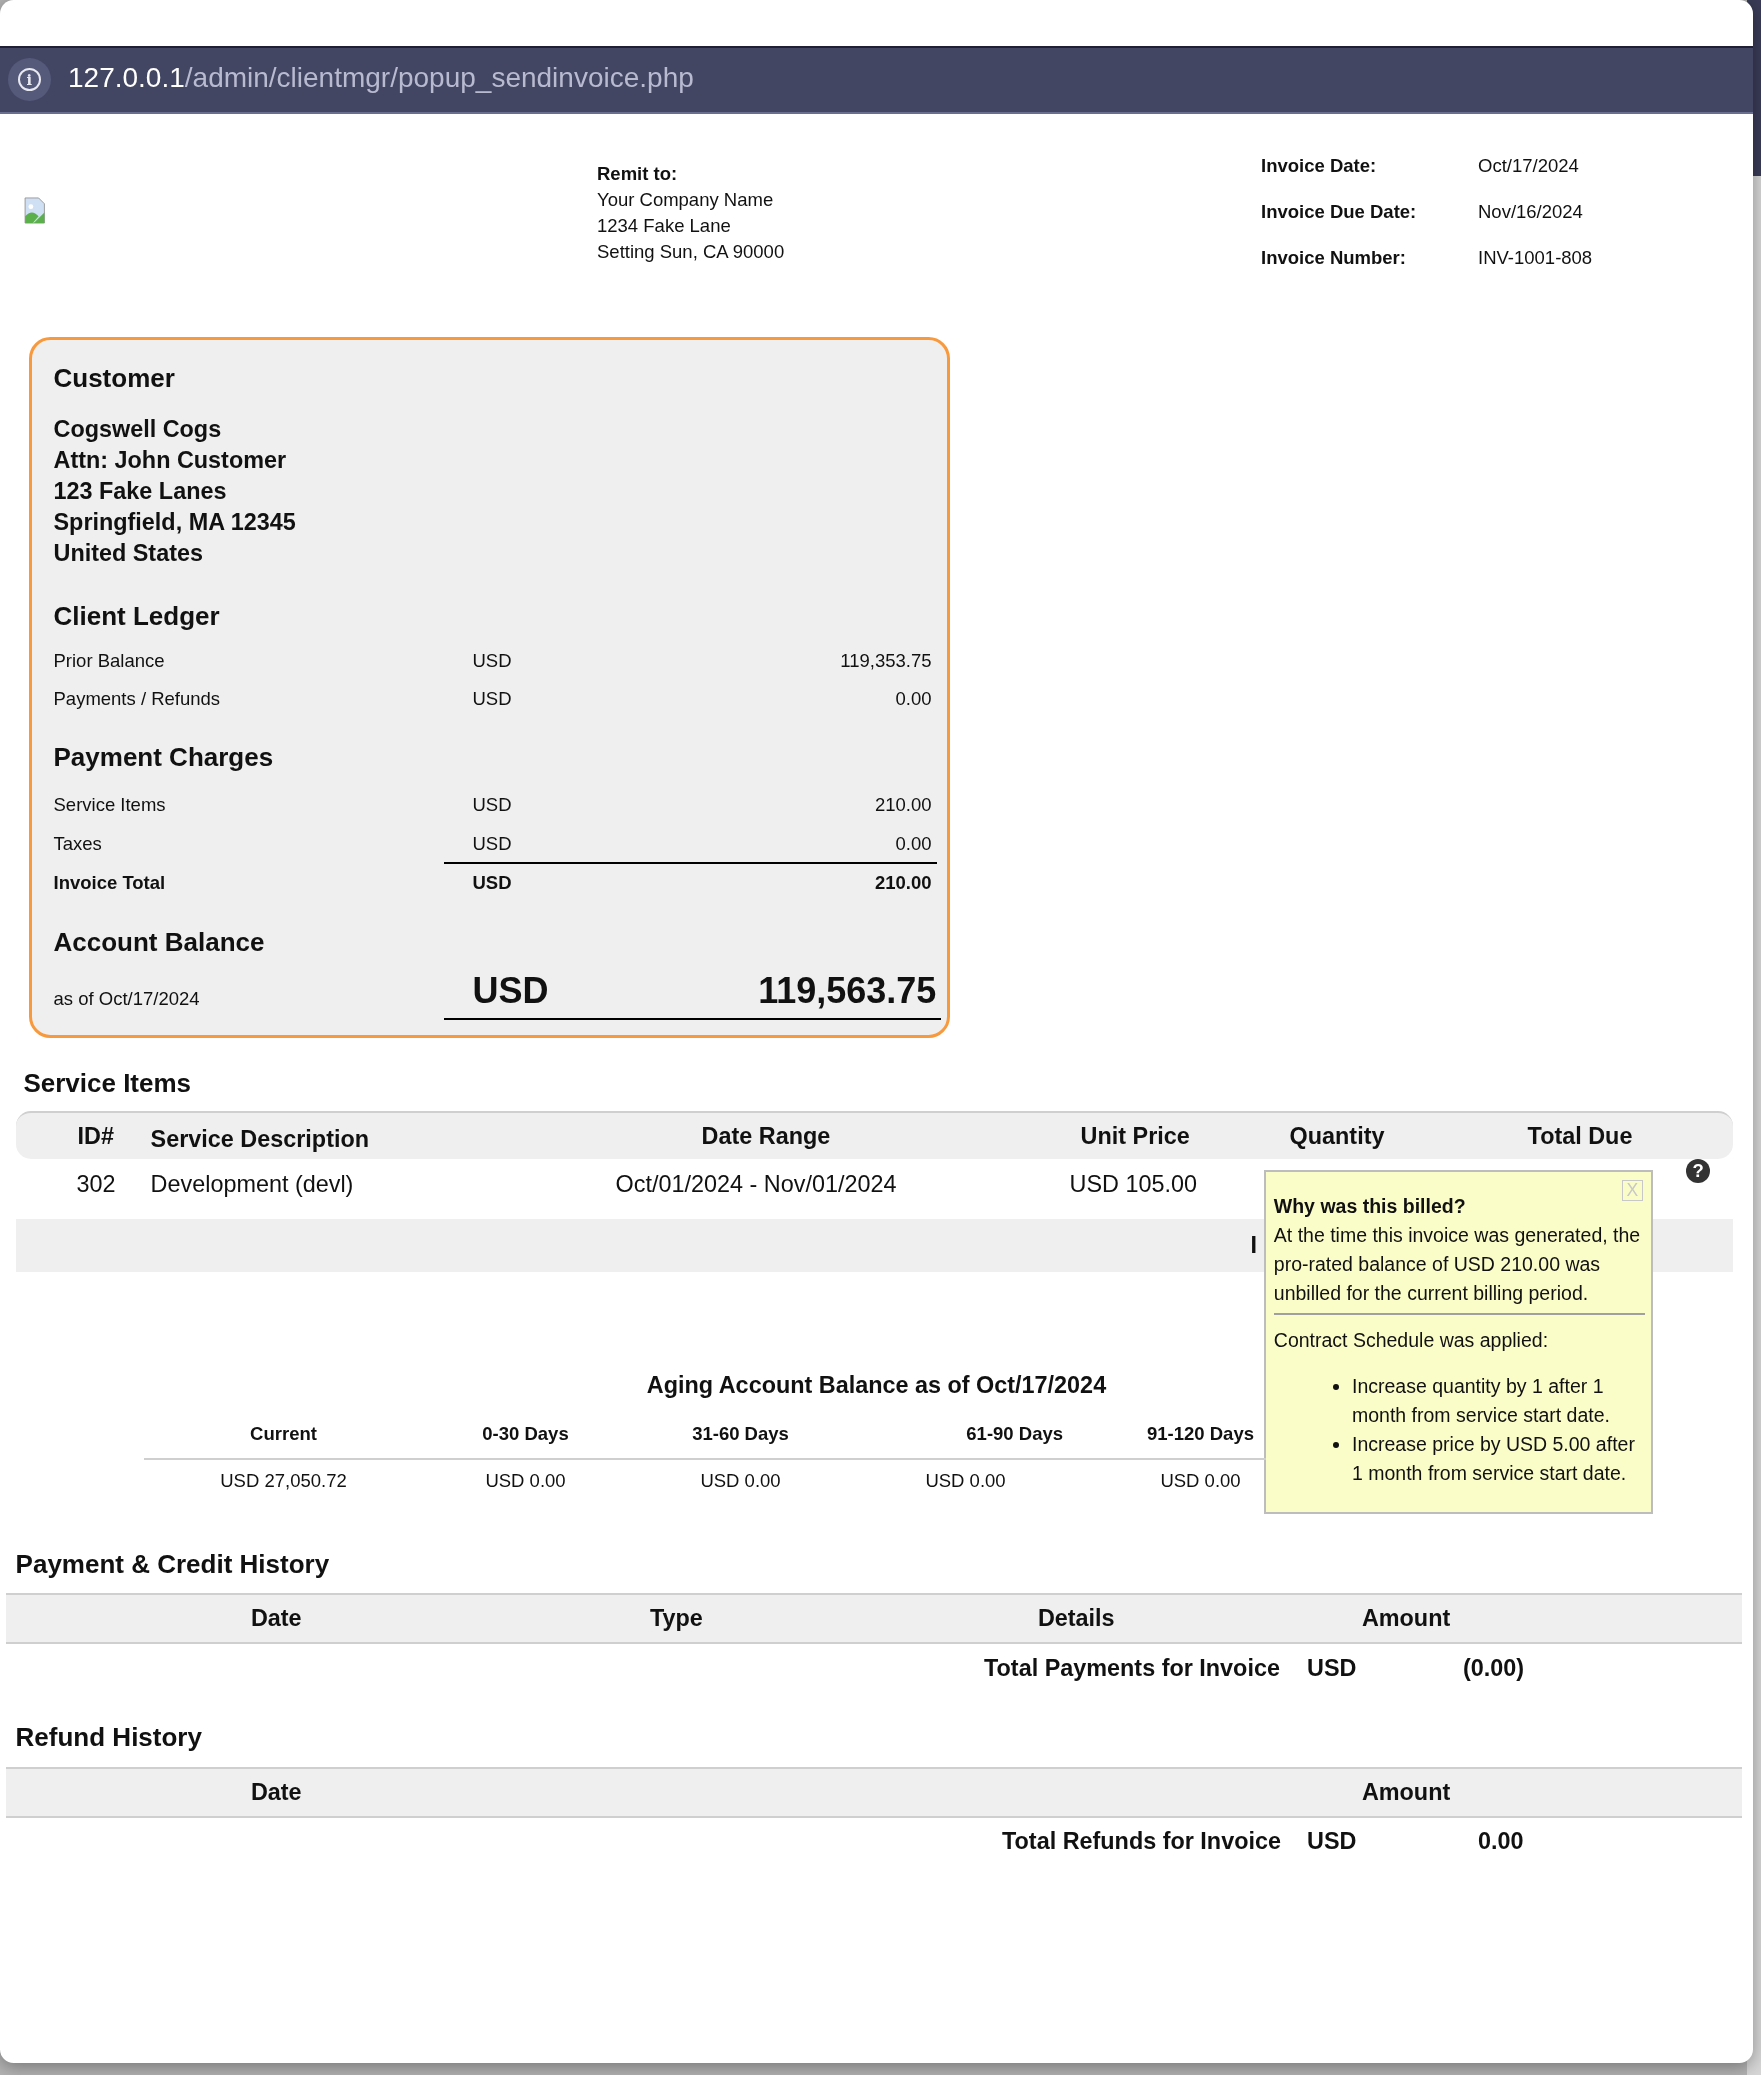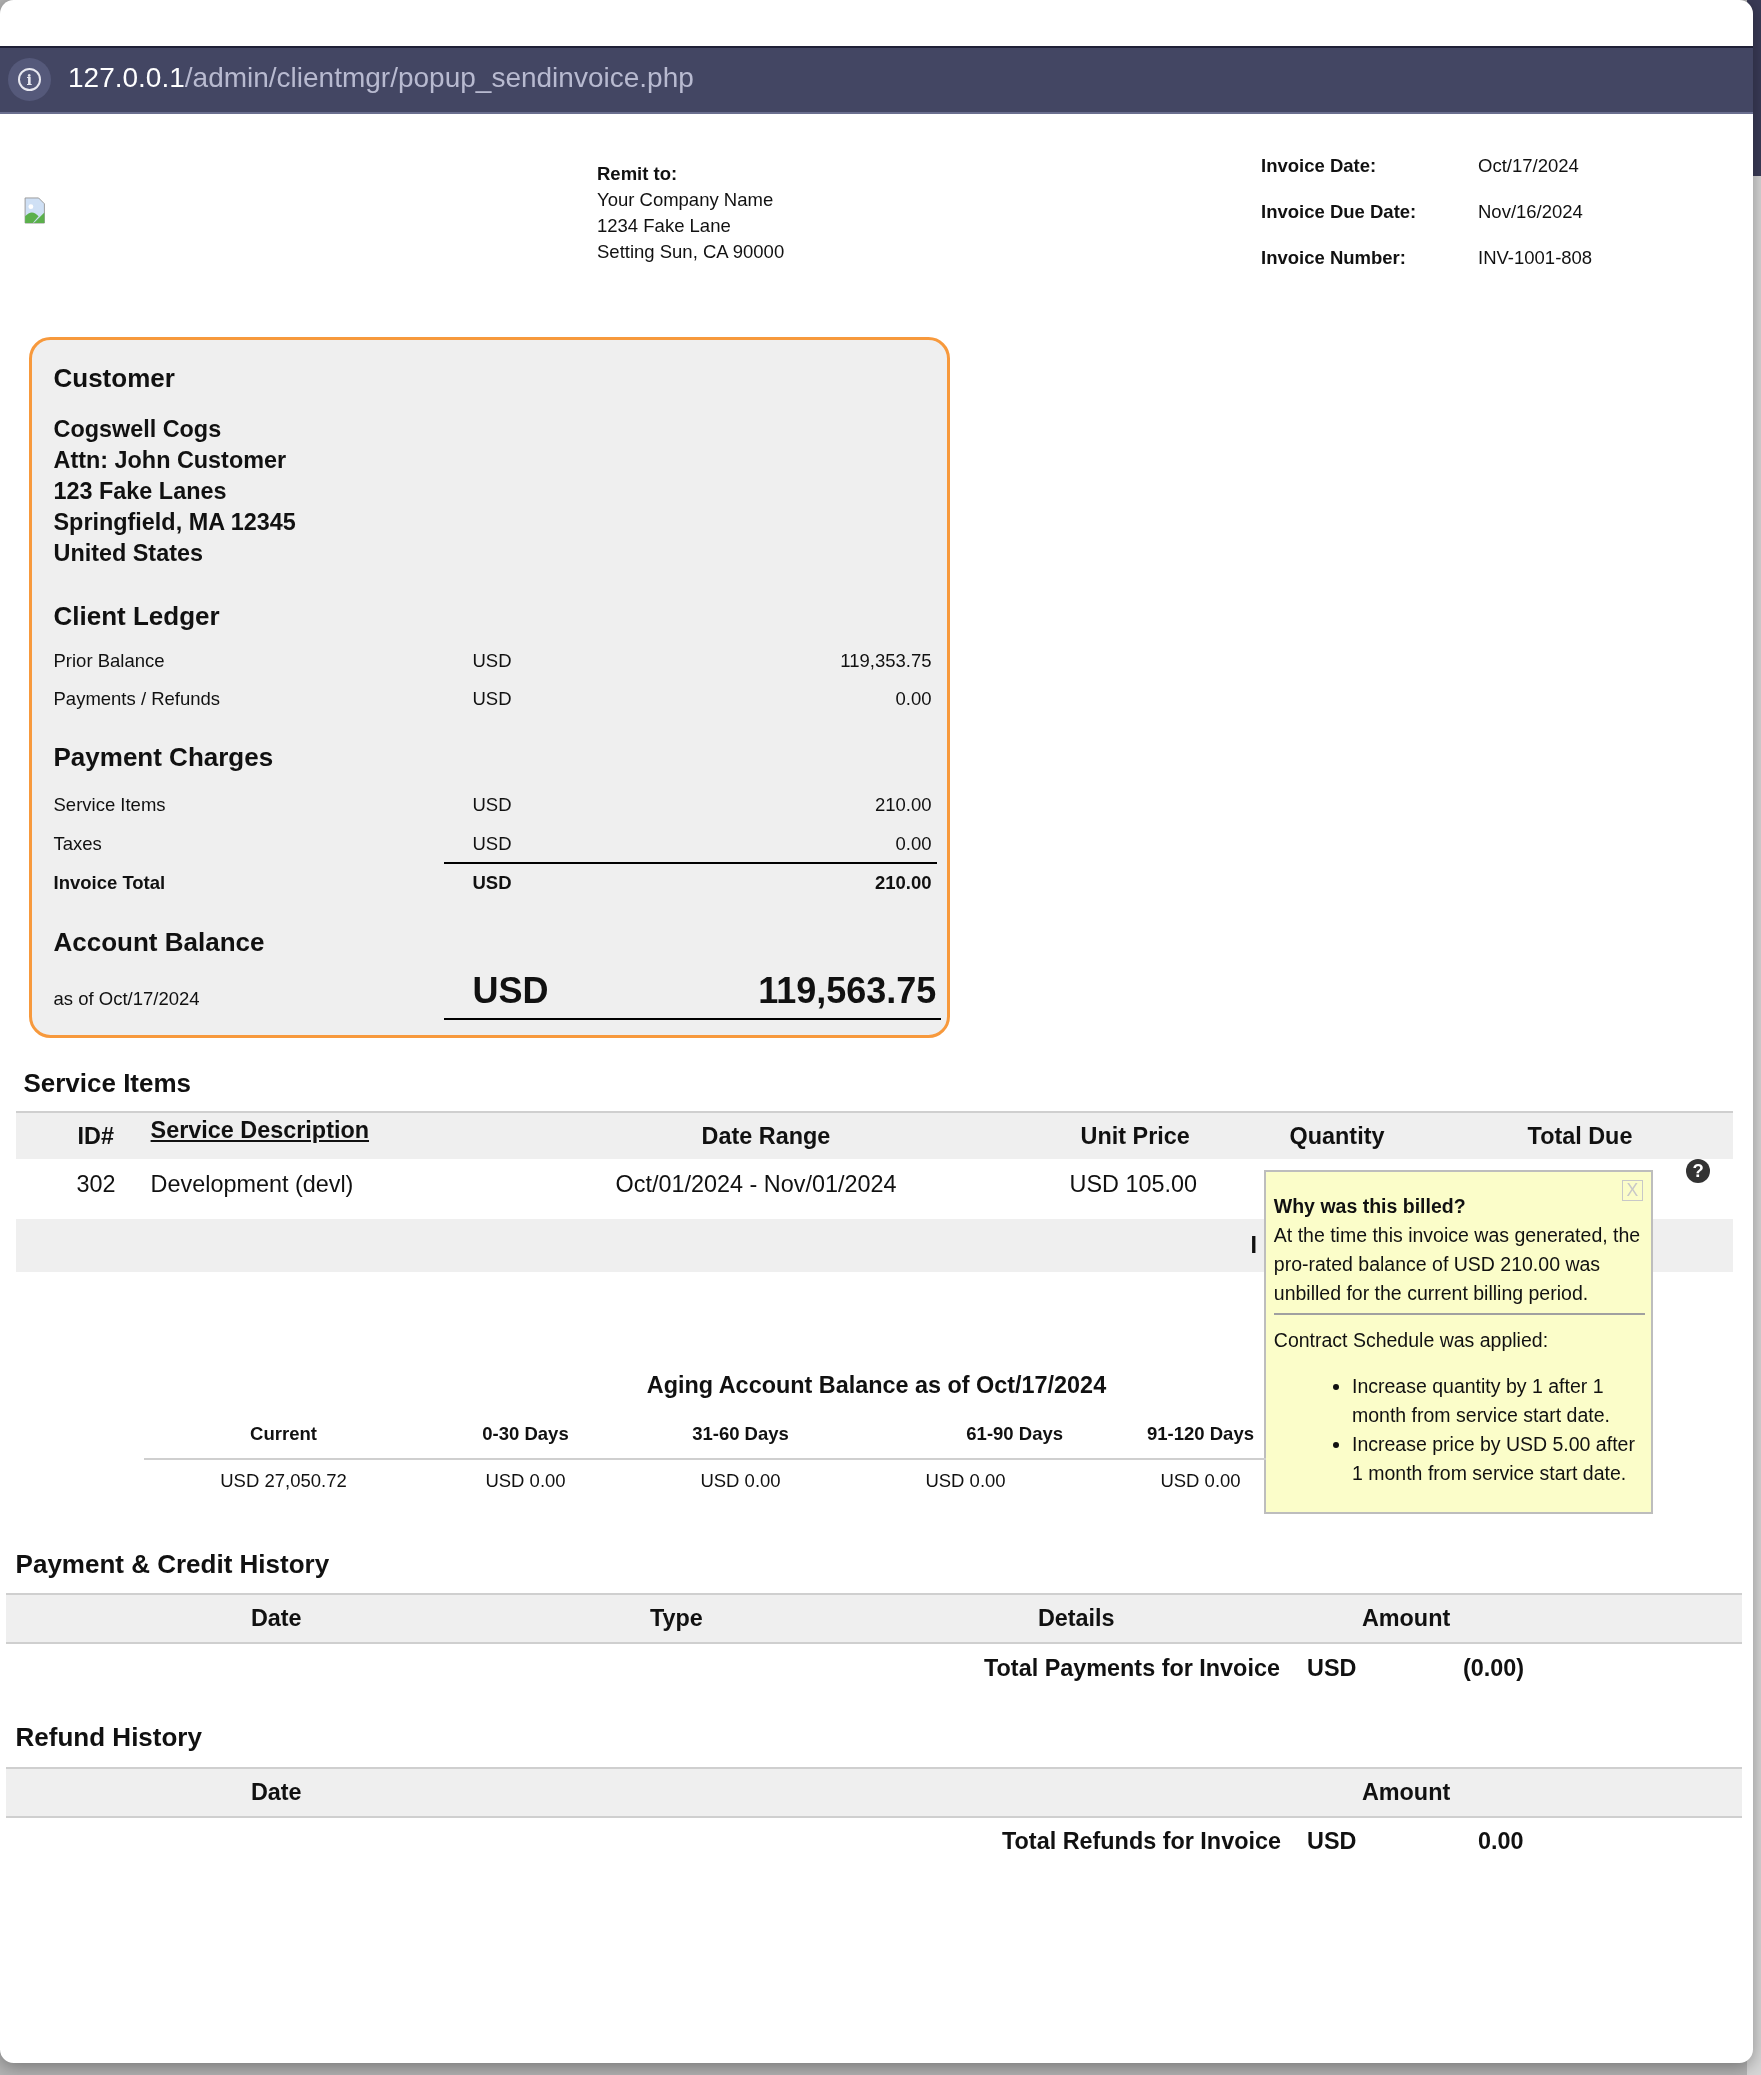--- a/index.html
+++ b/index.html
@@ -158,23 +158,23 @@
       <div class="lrow bal-row" style="top:648px;">
         <span class="c1">as of Oct/17/2024</span>
         <span class="c2">USD</span>
         <span class="c3" style="right:-4.9px;">119,563.75</span>
       </div>
       <div class="rule" style="top:678px;width:497px;"></div>
     </div>
 
 
     <div class="sec-title" style="left:23.4px;top:954px;">Service Items</div>
-    <div class="tbl-head" style="left:15.6px;top:997px;width:1717px;height:48px;">
+    <div class="tbl-head" style="left:15.6px;top:997px;width:1717px;height:48px;border-radius:15px;">
       <span class="th" style="left:62px;top:9.8px;">ID#</span>
-      <span class="th" style="left:135px;top:4px;text-decoration:underline;">Service Description</span>
+      <span class="th" style="left:135px;top:13px;">Service Description</span>
       <span class="th" style="left:686px;top:9.8px;">Date Range</span>
       <span class="th" style="left:1065px;top:9.8px;">Unit Price</span>
       <span class="th" style="left:1274px;top:9.8px;">Quantity</span>
       <span class="th" style="left:1512px;top:9.8px;">Total Due</span>
     </div>
     <div class="abs" style="left:15.6px;top:1044px;width:1717px;height:60px;">
       <span class="td" style="left:61px;top:12.7px;">302</span>
       <span class="td" style="left:135px;top:12.7px;">Development (devl)</span>
       <span class="td" style="left:600px;top:12.7px;">Oct/01/2024 - Nov/01/2024</span>
       <span class="td" style="left:1054px;top:12.7px;">USD 105.00</span>

